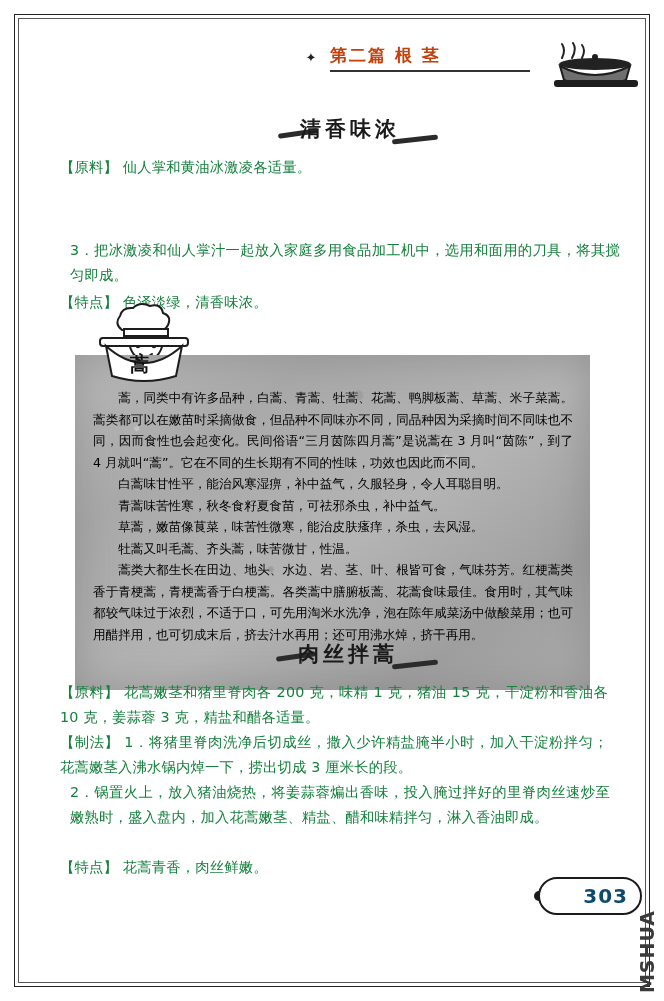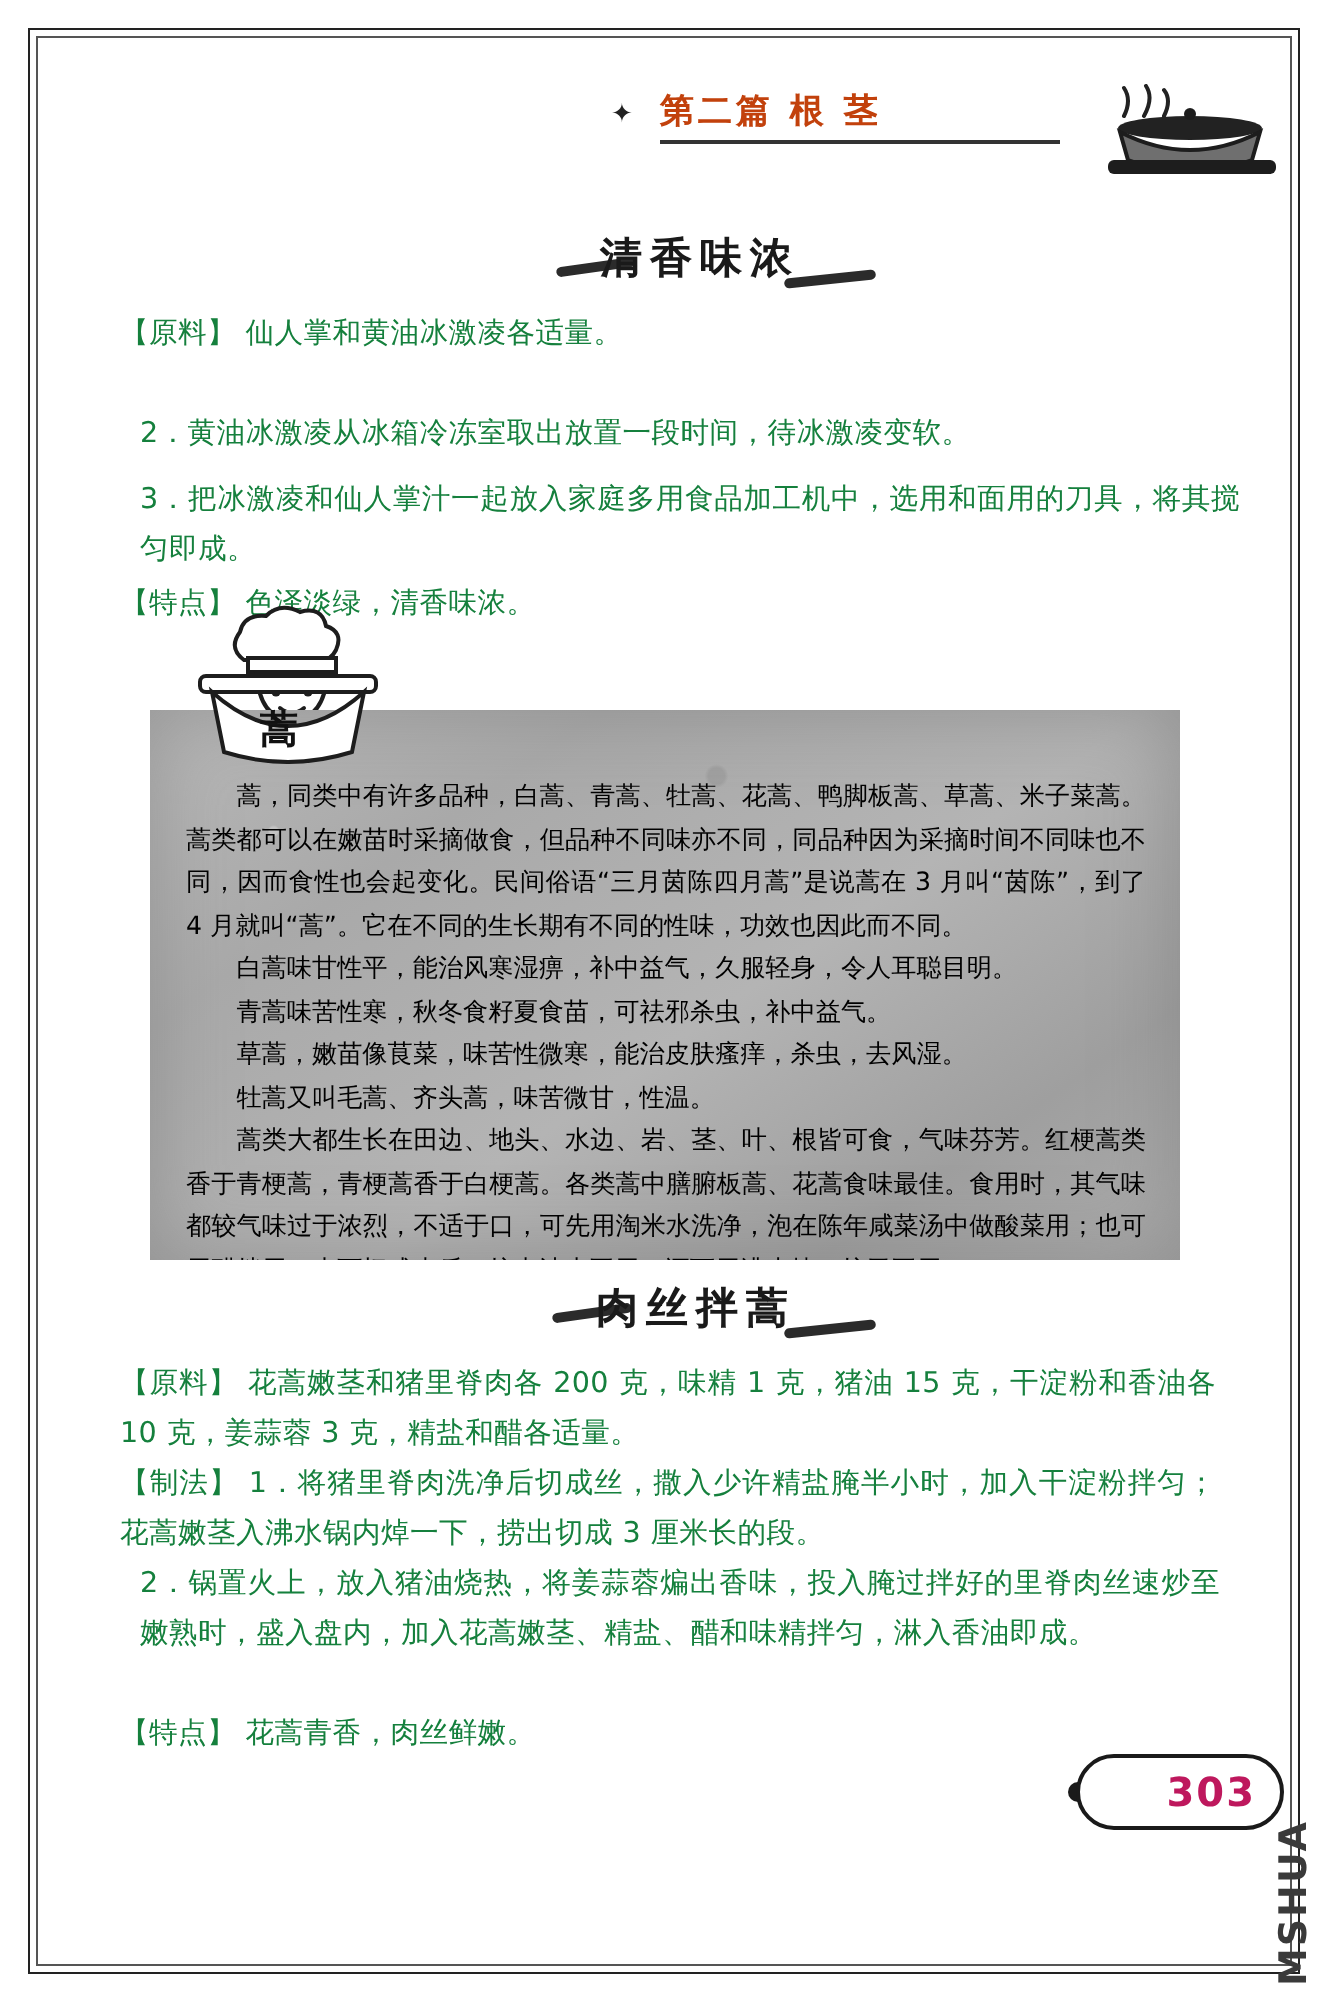--- a/index.html
+++ b/index.html
@@ -99,21 +99,21 @@
     line-height: 25px;
     color: #15803d;
     letter-spacing: 0.2px;
     text-align: justify;
   }
 
   
   .photo-block {
     position: absolute;
     left: 75px; top: 355px;
-    width: 515px; height: 275px;
+    width: 515px; height: 335px;
     background: linear-gradient(145deg,#b9b9b9 0%, #a9a9a9 25%, #b4b4b4 55%, #9f9f9f 80%, #acacac 100%);
     box-shadow: inset 0 0 40px rgba(120,120,120,0.55);
     overflow: hidden;
   }
   .photo-noise {
     position: absolute;
     left: 0; top: 0; right: 0; bottom: 0;
     background-image:
       radial-gradient(circle at 12% 22%, rgba(255,255,255,0.25) 0 2px, transparent 3px),
       radial-gradient(circle at 38% 64%, rgba(0,0,0,0.12) 0 2px, transparent 4px),
@@ -166,21 +166,21 @@
     border-radius: 19px;
     background: #fff;
     box-sizing: border-box;
   }
   .page-number-text {
     position: absolute;
     right: 14px; top: 7px;
     font-size: 20px;
     font-weight: bold;
     letter-spacing: 1px;
-    color: #be185d;
+    color: #0c4a6e;
   }
   .page-number-tail {
     position: absolute;
     left: 0; top: 14px;
     width: 34px; height: 10px;
     background: #1a1a1a;
     border-radius: 5px 0 0 5px;
   }
   .watermark {
     position: absolute;
@@ -215,21 +215,20 @@
       <rect x="14" y="38" width="84" height="7" rx="3" fill="#1d1d1d"></rect>
       <circle cx="55" cy="15" r="3" fill="#1d1d1d"></circle>
     </svg>
   </div>
 
   <div class="title-swash" style="left:278px; top:131px; width:40px; transform:rotate(-8deg);"></div>
   <div class="recipe-title" style="left:300px; top:115px;">清香味浓</div>
   <div class="title-swash" style="left:392px; top:137px; width:46px; transform:rotate(-6deg);"></div>
 
   <div class="para" style="left:60px; top:155px; width:545px;">【原料】  仙人掌和黄油冰激凌各适量。</div>
-  <div class="para" style="left:70px; top:205px; width:550px;">2．黄油冰激凌从冰箱冷冻室取出放置一段时间，待冰激凌变软。</div>
   <div class="para" style="left:70px; top:238px; width:550px; text-indent:0;">3．把冰激凌和仙人掌汁一起放入家庭多用食品加工机中，选用和面用的刀具，将其搅匀即成。</div>
   <div class="para" style="left:60px; top:290px; width:545px;">【特点】  色泽淡绿，清香味浓。</div>
 
   <svg class="chef" viewBox="0 0 120 90">
     <path d="M34 30 q-8 -6 -2 -14 q2 -9 13 -8 q7 -7 17 -2 q11 -3 13 7 q9 3 5 12 q-3 6 -9 5 z" fill="#fff" stroke="#1d1d1d" stroke-width="2"></path>
     <rect x="36" y="29" width="44" height="7" fill="#fff" stroke="#1d1d1d" stroke-width="2"></rect>
     <path d="M40 36 q2 24 18 24 q16 0 18 -24 z" fill="#fff" stroke="#1d1d1d" stroke-width="2"></path>
     <circle cx="50" cy="46" r="2.3" fill="#1d1d1d"></circle>
     <circle cx="66" cy="46" r="2.3" fill="#1d1d1d"></circle>
     <path d="M52 54 q6 5 12 0" stroke="#1d1d1d" stroke-width="2" fill="none" stroke-linecap="round"></path>

